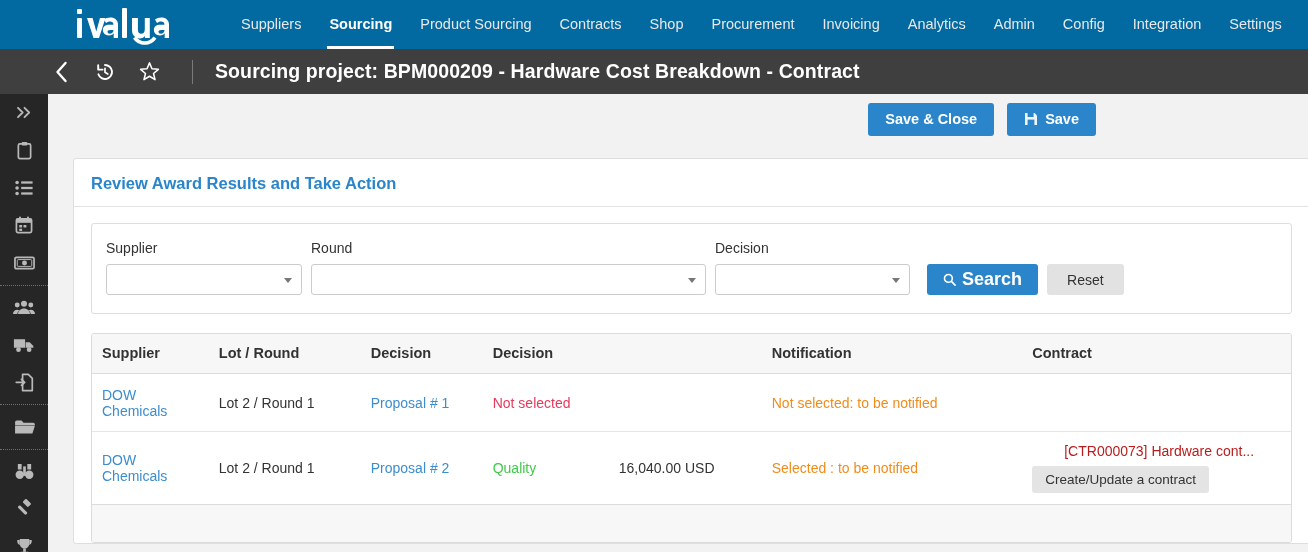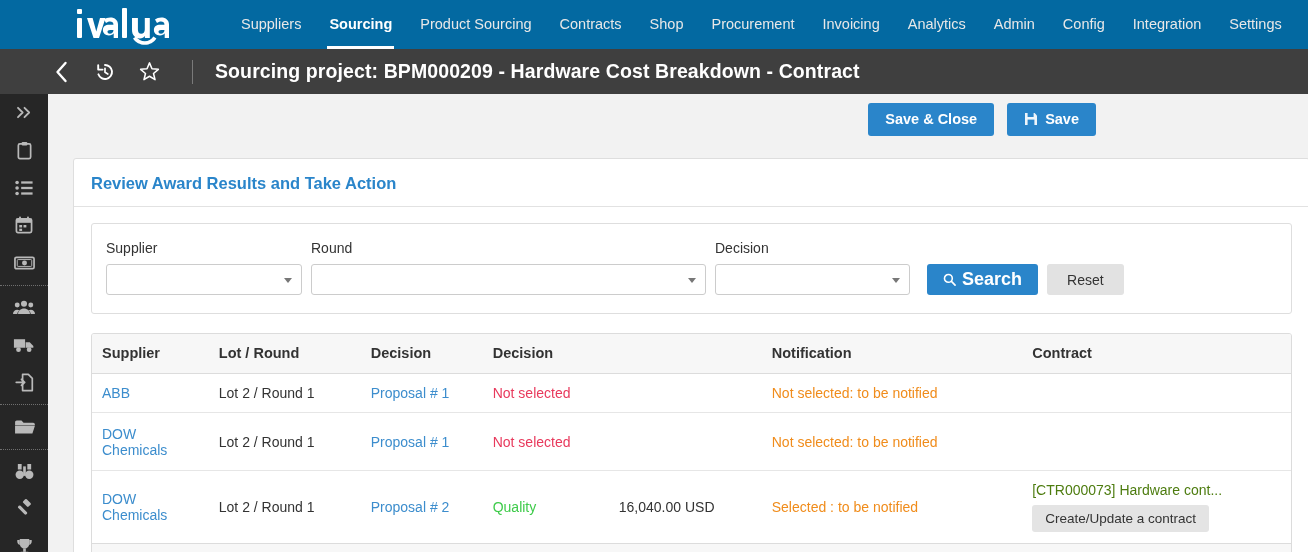--- a/index.html
+++ b/index.html
@@ -137,21 +137,21 @@
   }
   tbody td {
     font-size: 14px; color: #333; padding: 10px 0 10px 10px;
     border-bottom: 1px solid #e6e6e6; vertical-align: middle;
   }
   tbody tr:last-child td { border-bottom: 1px solid #dcdcdc; }
   .link { color: #3c8dcd; cursor: pointer; }
   .muted-red { color: #e8395c; }
   .green { color: #3ecb4a; }
   .orange { color: #f08c1b; }
-  .contract-link { color: #4d7c0f; display: block; margin-bottom: 7px; cursor: pointer; }
+  .contract-link { color: #b91c1c; display: block; margin-bottom: 7px; cursor: pointer; margin-left: 32px; }
   .btn-contract {
     background: #e4e4e4; border: none; border-radius: 3px;
     font-family: "Liberation Sans", sans-serif; font-size: 13.5px; color: #333;
     height: 27px; padding: 0 13px; cursor: pointer;
   }
   .table-footer {
     background: #f7f7f7; height: 37px; display: flex; align-items: center;
     justify-content: flex-end; gap: 14px; padding-right: 12px;
     font-size: 14px; color: #444;
   }
@@ -378,29 +378,20 @@
               <th class="c-supplier">Supplier</th>
               <th class="c-lot">Lot / Round</th>
               <th class="c-proposal">Decision</th>
               <th class="c-decision">Decision</th>
               <th class="c-amount"></th>
               <th class="c-notification">Notification</th>
               <th class="c-contract">Contract</th>
             </tr>
           </thead>
           <tbody>
-            <tr style="height:39px">
-              <td><span class="link">ABB</span></td>
-              <td>Lot 2 / Round 1</td>
-              <td><span class="link">Proposal # 1</span></td>
-              <td class="muted-red">Not selected</td>
-              <td></td>
-              <td class="orange">Not selected: to be notified</td>
-              <td></td>
-            </tr>
             <tr style="height:58px">
               <td><span class="link" style="display:inline-block;max-width:72px">DOW Chemicals</span></td>
               <td>Lot 2 / Round 1</td>
               <td><span class="link">Proposal # 1</span></td>
               <td class="muted-red">Not selected</td>
               <td></td>
               <td class="orange">Not selected: to be notified</td>
               <td></td>
             </tr>
             <tr style="height:73px">

